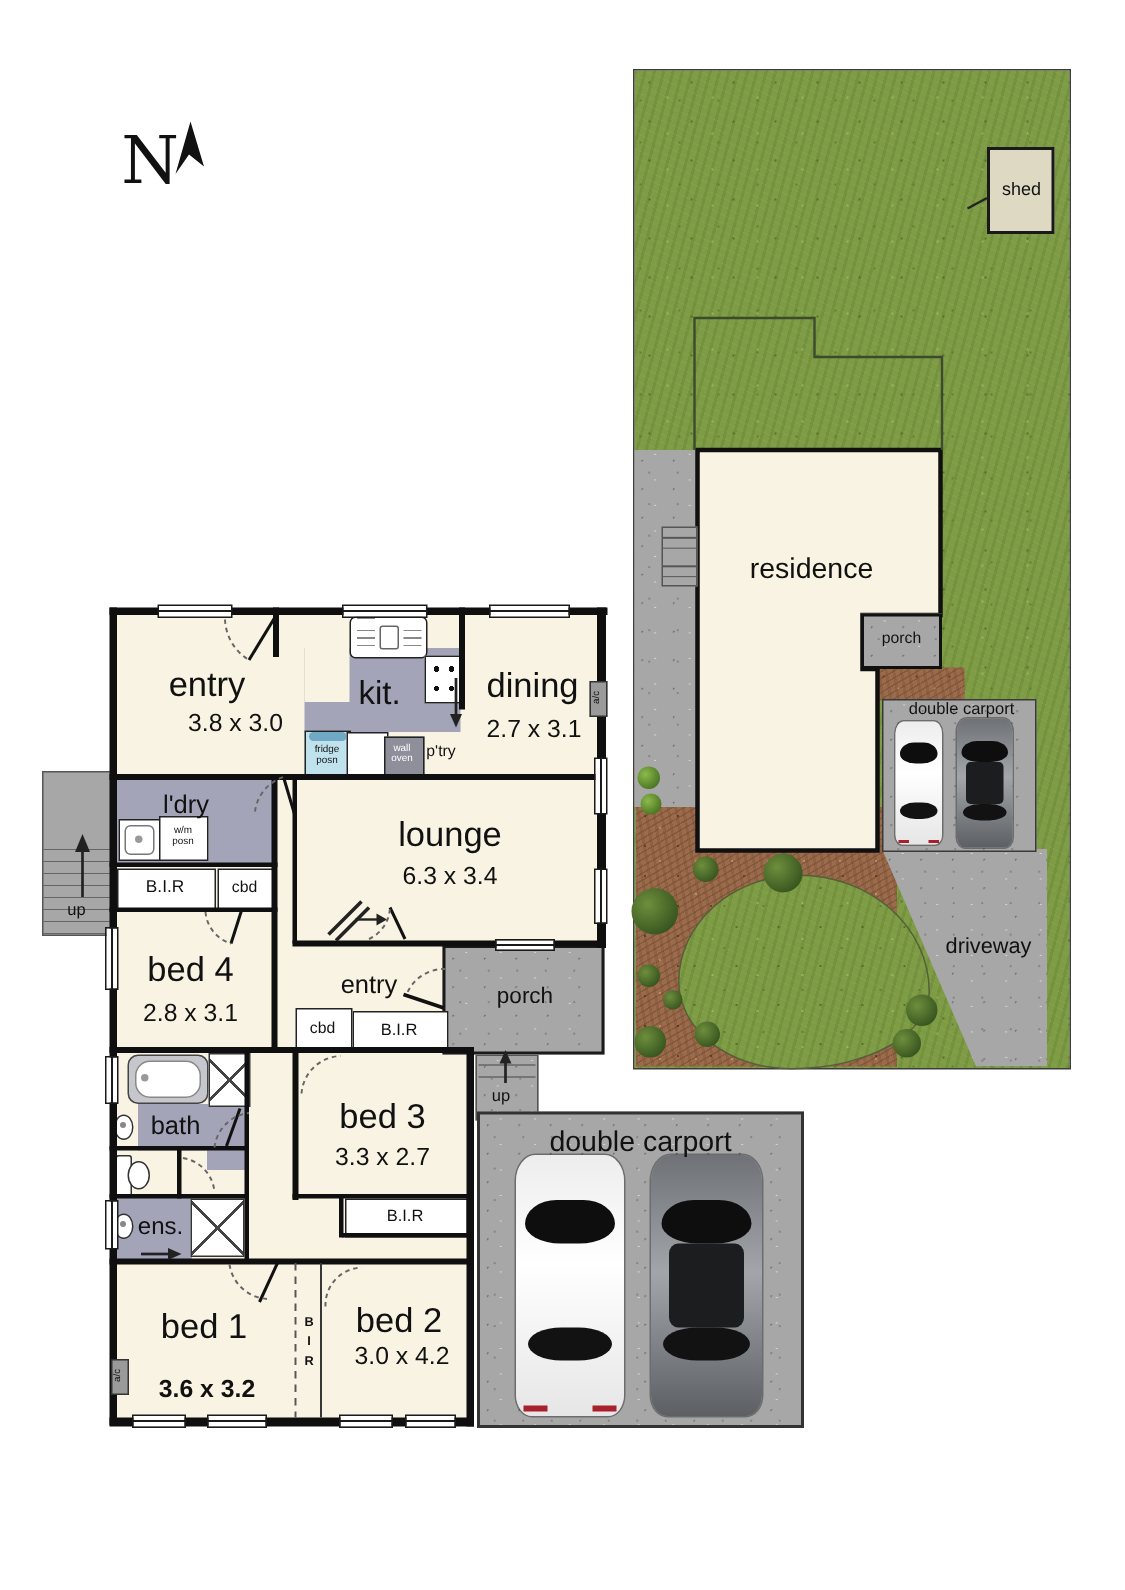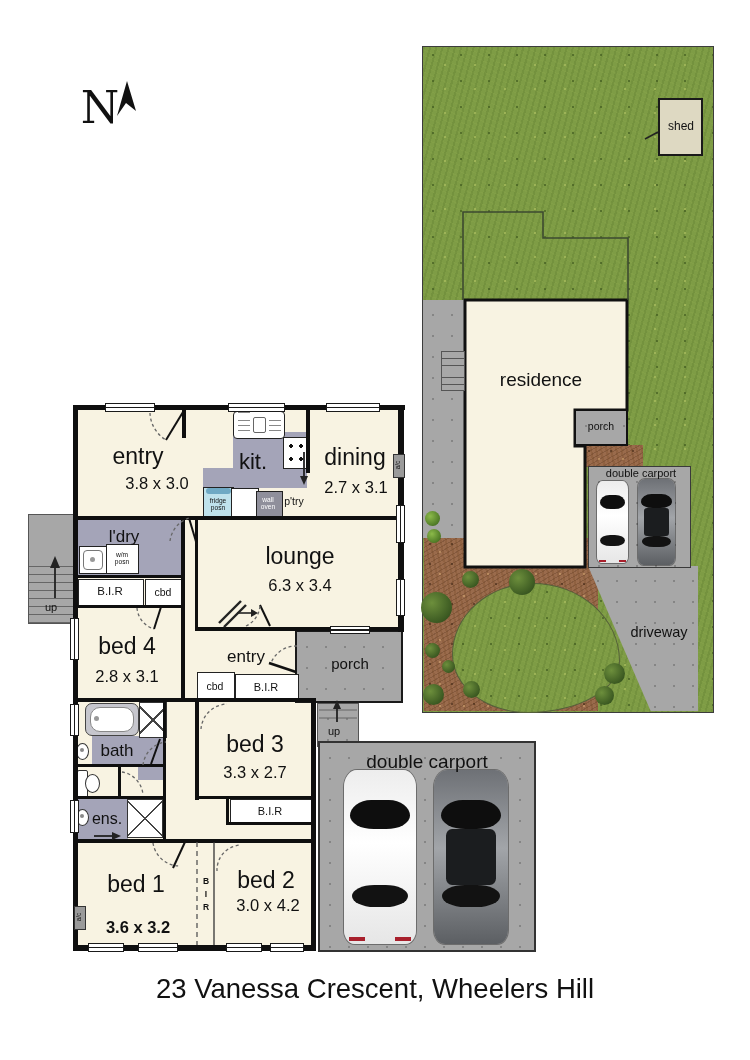--- a/index.html
+++ b/index.html
@@ -307,14 +307,13 @@
   <div class="lb" style="left:163px;top:592px;font-size:10.5px;">cbd</div>
   <div class="lb" style="left:215px;top:686px;font-size:10.5px;">cbd</div>
   <div class="lb" style="left:266px;top:687px;font-size:11px;">B.I.R</div>
   <div class="lb" style="left:270px;top:811px;font-size:11px;">B.I.R</div>
   <div class="lb" style="left:51px;top:607px;font-size:11px;">up</div>
   <div class="lb" style="left:334px;top:731px;font-size:11px;">up</div>
   <div class="lb vert" style="left:398px;top:465px;font-size:6.5px;">a/c</div>
   <div class="lb vert" style="left:79px;top:917px;font-size:6.5px;">a/c</div>
   <div class="lb" style="left:206px;top:894px;font-size:8.5px;white-space:normal;width:9px;line-height:1.5;font-weight:bold;">B I R</div>
 
-  <div class="lb" style="left:375px;top:989px;font-size:27.5px;">23 Vanessa Crescent, Wheelers Hill</div>
 </div>
 
 </body></html>

